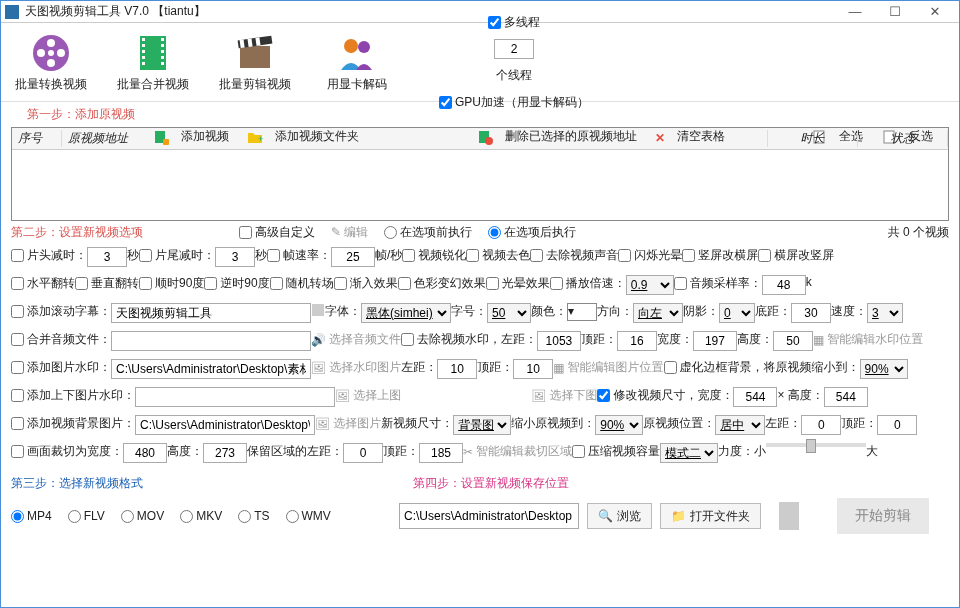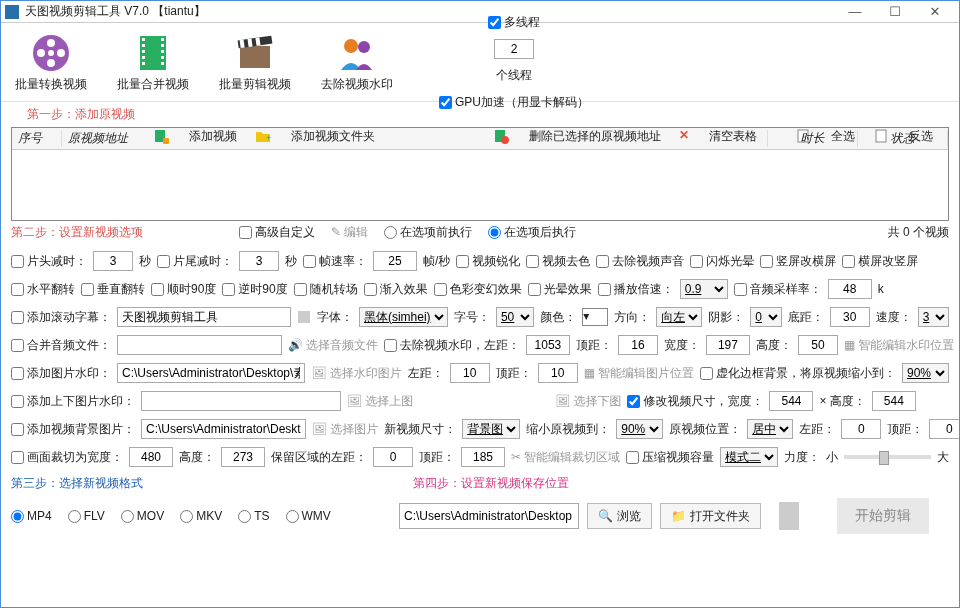--- a/index.html
+++ b/index.html
@@ -12,28 +12,28 @@
 .toolbar { height: 78px; display: flex; align-items: center; padding: 4px 10px; gap: 22px; }
 .tbitem { display: flex; flex-direction: column; align-items: center; width: 80px; }
 .tbicon { width: 42px; height: 42px; margin-bottom: 2px; }
 .tblabel { font-size: 12px; text-align: center; }
 .optrow { display: flex; align-items: center; gap: 8px; font-size: 12px; flex-direction: column; }
 .stepbar { height: 26px; display: flex; align-items: center; padding: 0 26px; gap: 18px; border-top: 1px solid #e0e0e0; }
 .red { color: #d9534f; }
 .blue { color: #1a5fb4; }
 .magenta { color: #d63384; }
 .smicon { width: 16px; height: 16px; display: inline-block; }
-.linkbtn { display: flex; align-items: flex-start; gap: 20px; margin-top: 44px; }
+.linkbtn { display: flex; align-items: flex-end; gap: 12px; margin-top: 44px; }
 .spacer { flex: 1; }
 .table { margin: 0 10px; height: 94px; border: 1px solid #888; overflow: hidden; }
 .thead { display: flex; background: #f5f5f5; border-bottom: 1px solid #ccc; height: 22px; align-items: center; }
 .th { border-right: 1px solid #ddd; padding: 0 6px; font-size: 12px; font-style: italic; }
 .statusbar { height: 22px; display: flex; align-items: center; padding: 0 10px; gap: 16px; }
 .form { padding: 4px 10px; }
-.frow { display: flex; align-items: center; height: 28px; gap: 6px; font-size: 12px; white-space: nowrap; }
+.frow { display: flex; align-items: flex-start; height: 28px; font-size: 12px; white-space: nowrap; }
 input[type=text].sm { width: 40px; height: 20px; border: 1px solid #aaa; text-align: center; font-size: 12px; }
 input[type=text].md { width: 44px; height: 20px; border: 1px solid #aaa; text-align: center; font-size: 12px; }
 input[type=text].lg { width: 200px; height: 20px; border: 1px solid #aaa; padding: 0 4px; font-size: 12px; }
 select.sm { height: 20px; border: 1px solid #aaa; font-size: 12px; background: #f4f4f4; text-decoration: underline; }
 .graybtn { color: #999; display: flex; align-items: center; gap: 3px; }
 .cb { display: flex; align-items: center; gap: 3px; }
 input[type=checkbox] { width: 13px; height: 13px; }
 input[type=radio] { width: 13px; height: 13px; }
 .bottomrow { display: flex; align-items: center; padding: 6px 10px; gap: 8px; }
 .savepath { width: 180px; height: 24px; border: 1px solid #aaa; padding: 12px 4px; font-size: 12px; }
@@ -96,21 +96,21 @@
       </svg>
     <div class="tblabel">批量剪辑视频</div>
   </div>
   <div class="tbitem">
     <svg class="tbicon" viewBox="0 0 42 42">
         <circle cx="15" cy="14" r="7" fill="#e67e22"></circle>
         <circle cx="28" cy="15" r="6" fill="#8e44ad"></circle>
         <path d="M5 38 Q15 24 25 38 Z" fill="#3498db"></path>
         <path d="M20 38 Q28 26 36 38 Z" fill="#8e44ad"></path>
       </svg>
-    <div class="tblabel">去除视频水印</div>
+    <div class="tblabel">用显卡解码</div>
   </div>
   <div style="display:flex;flex-direction:column;gap:10px;margin-left:20px;">
     <div class="optrow">
       <label class="cb">
           <input type="checkbox" checked="" style="">
           <span>多线程</span>
         </label>
       <input type="text" class="sm" value="2" style="">
       <span>个线程</span>
     </div>

